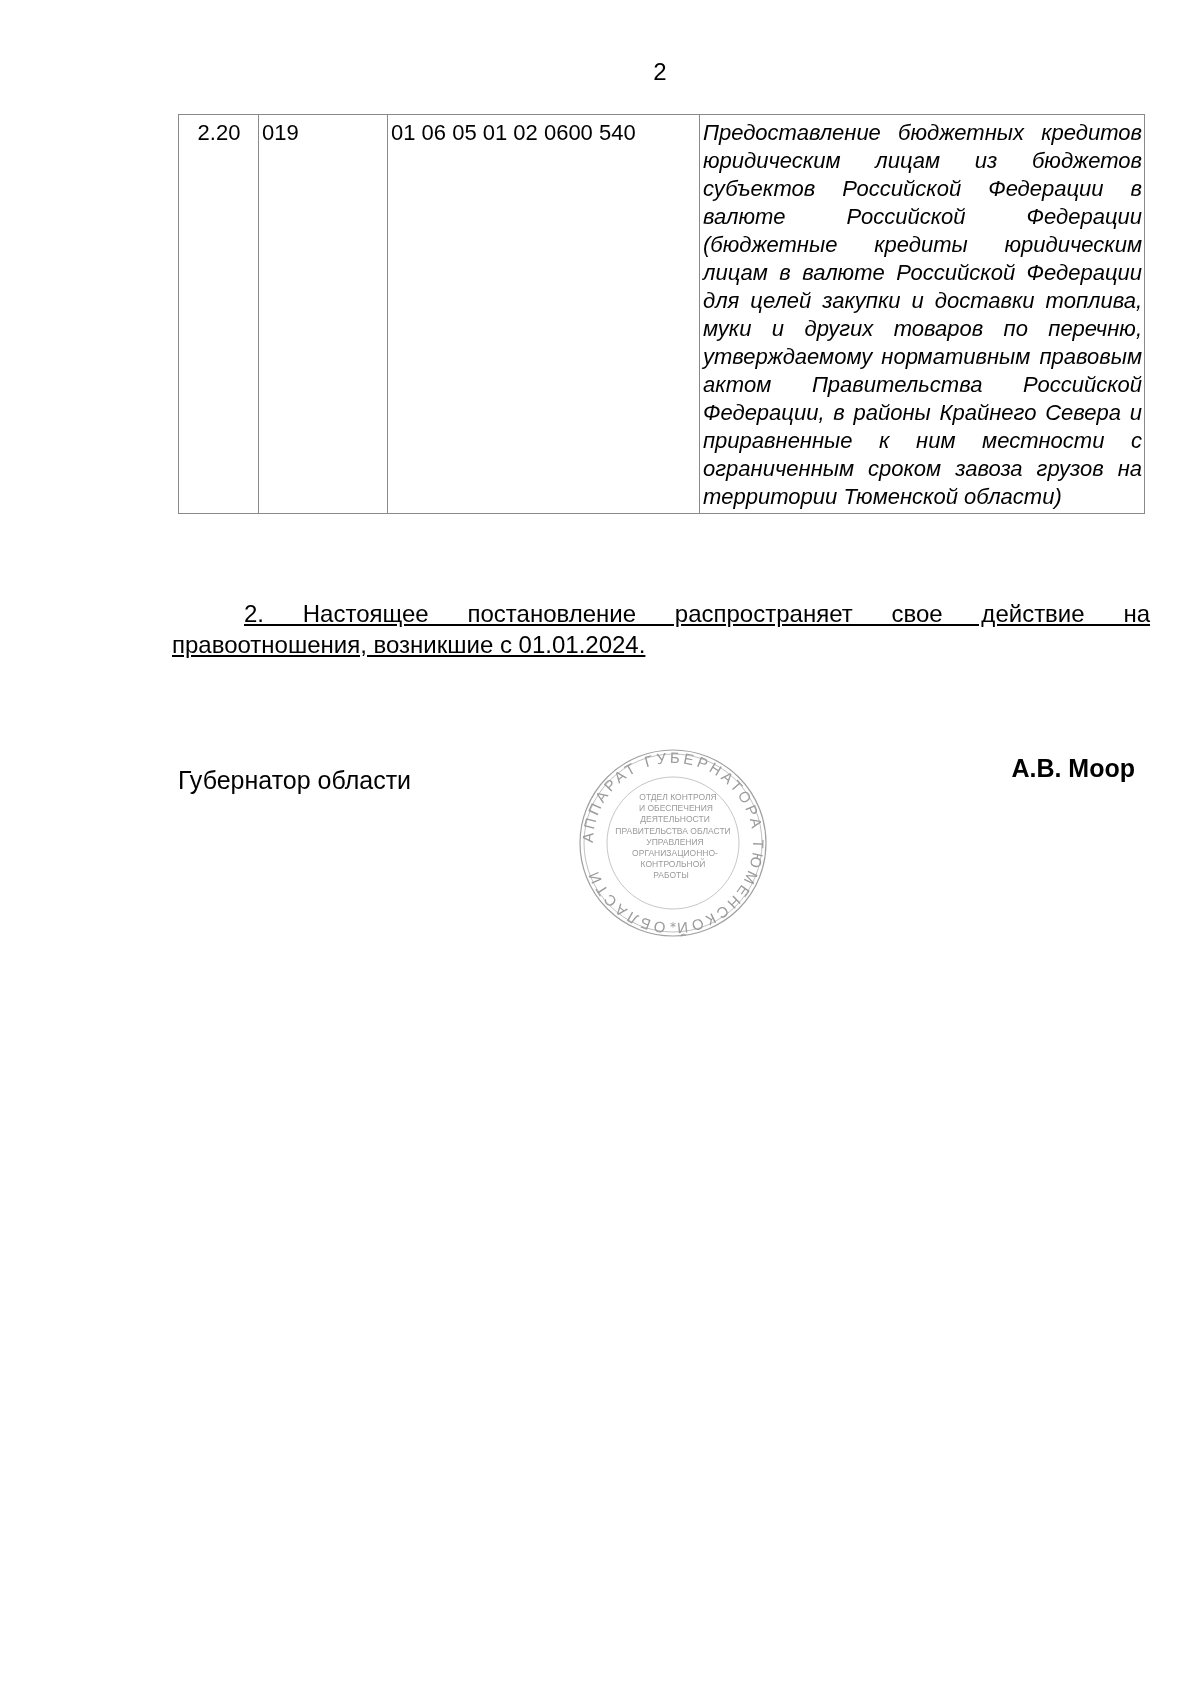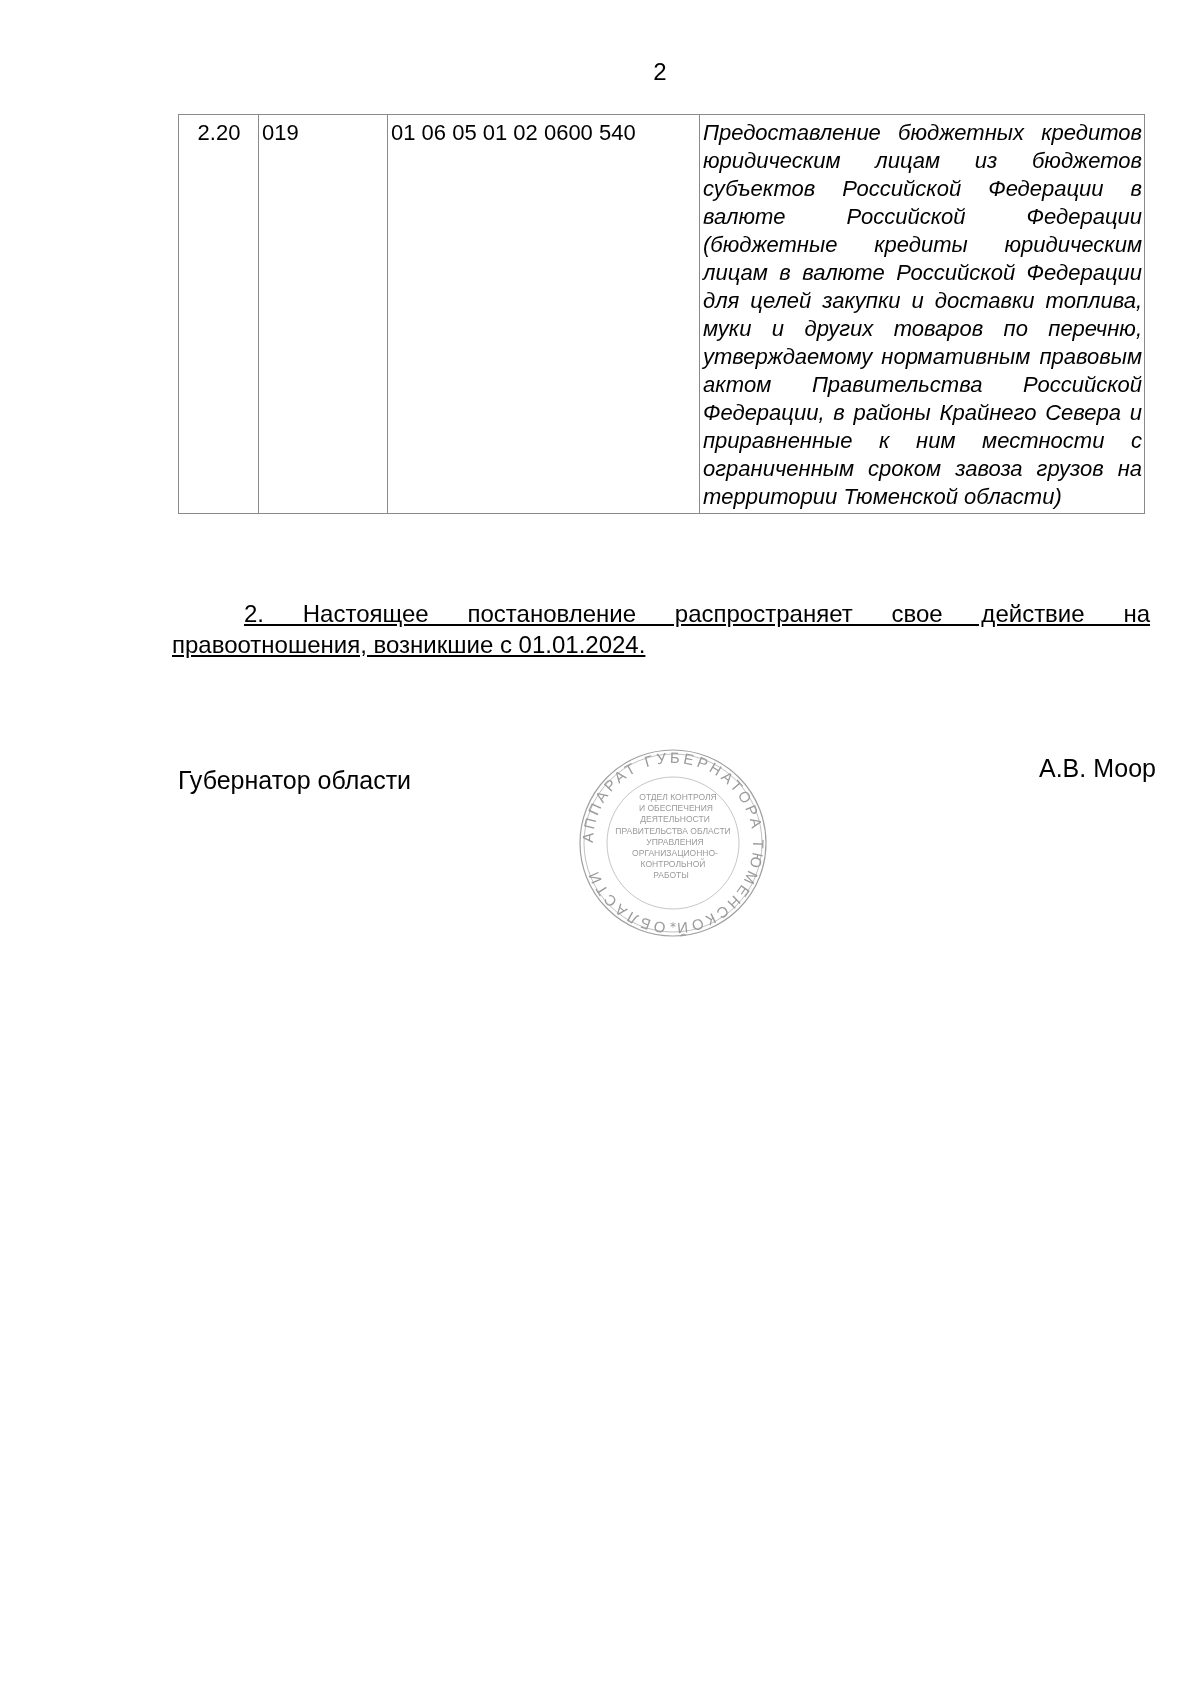--- a/index.html
+++ b/index.html
@@ -10,21 +10,21 @@
   table.budget { position: absolute; top: 114px; left: 178px; width: 967px;
                  border-collapse: collapse; font-size: 22px; line-height: 28px; }
   table.budget td { border: 1.5px solid #8a8a8a; vertical-align: top; padding: 4px 2px 2px 3px; }
   td.c1 { width: 74px; text-align: center; }
   td.c2 { width: 123px; text-align: left; }
   td.c3 { width: 306px; }
   td.c4 { text-align: justify; text-align-last: left; padding-right: 2px; font-style: italic; }
   .para { position: absolute; top: 598px; left: 172px; width: 978px; font-size: 24px;
           line-height: 31px; text-align: justify; text-indent: 72px; text-decoration: underline; }
   .sig-title { position: absolute; top: 766px; left: 172px; font-size: 25px; margin-left: 6px; }
-  .sig-name { position: absolute; top: 754px; right: 44px; font-size: 25px; font-weight: normal; }
+  .sig-name { position: absolute; top: 754px; right: 65px; font-size: 25px; font-weight: bold; }
   .stamp { position: absolute; left: 578px; top: 748px; width: 190px; height: 190px; }
 </style>
 </head>
 <body>
 
 <div class="page-number">2</div>
 
 <table class="budget">
   <tbody>
       <tr>

